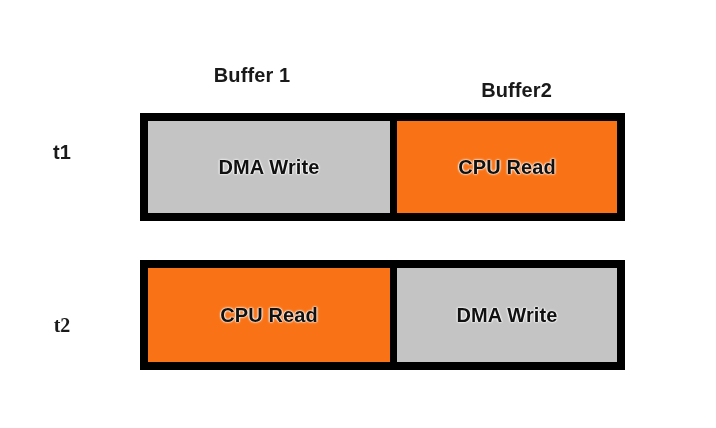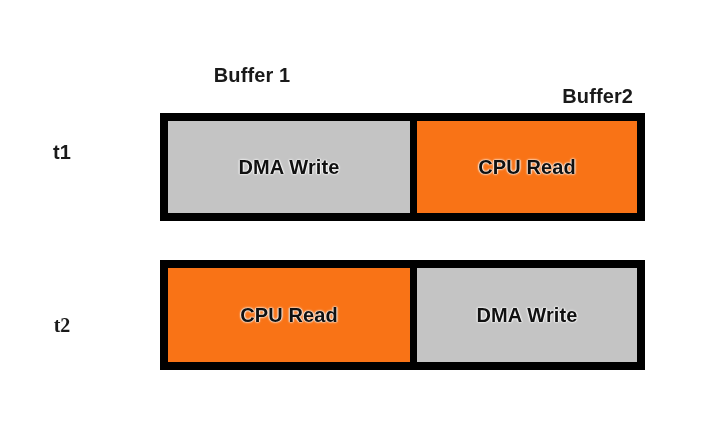--- a/index.html
+++ b/index.html
@@ -34,43 +34,42 @@
     text-align: center;
     letter-spacing: 0.1px;
   }
   #hdr-buffer1 {
     left: 148px;
     top: 64px;
     width: 208px;
   }
   #hdr-buffer2 {
     left: 400px;
-    top: 85px;
+    top: 79px;
     width: 233px;
-    text-align: right;
   }
 
   
   .row-label {
     position: absolute;
     font-size: 20px;
     font-weight: 600;
     color: #1a1a1a;
     white-space: nowrap;
     text-align: center;
     width: 60px;
     left: 32px;
   }
   #label-t1 { top: 141px; }
   #label-t2 { top: 314px; font-family: Liberation Serif, serif; }
 
   
   .bar {
     position: absolute;
-    left: 160px;
+    left: 140px;
     width: 485px;
     box-sizing: border-box;
     border: 8px solid #000000;
     background: #000000;
     display: flex;
     align-items: stretch;
   }
   #bar-t1 { top: 113px; height: 108px; }
   #bar-t2 { top: 260px; height: 110px; }
 

